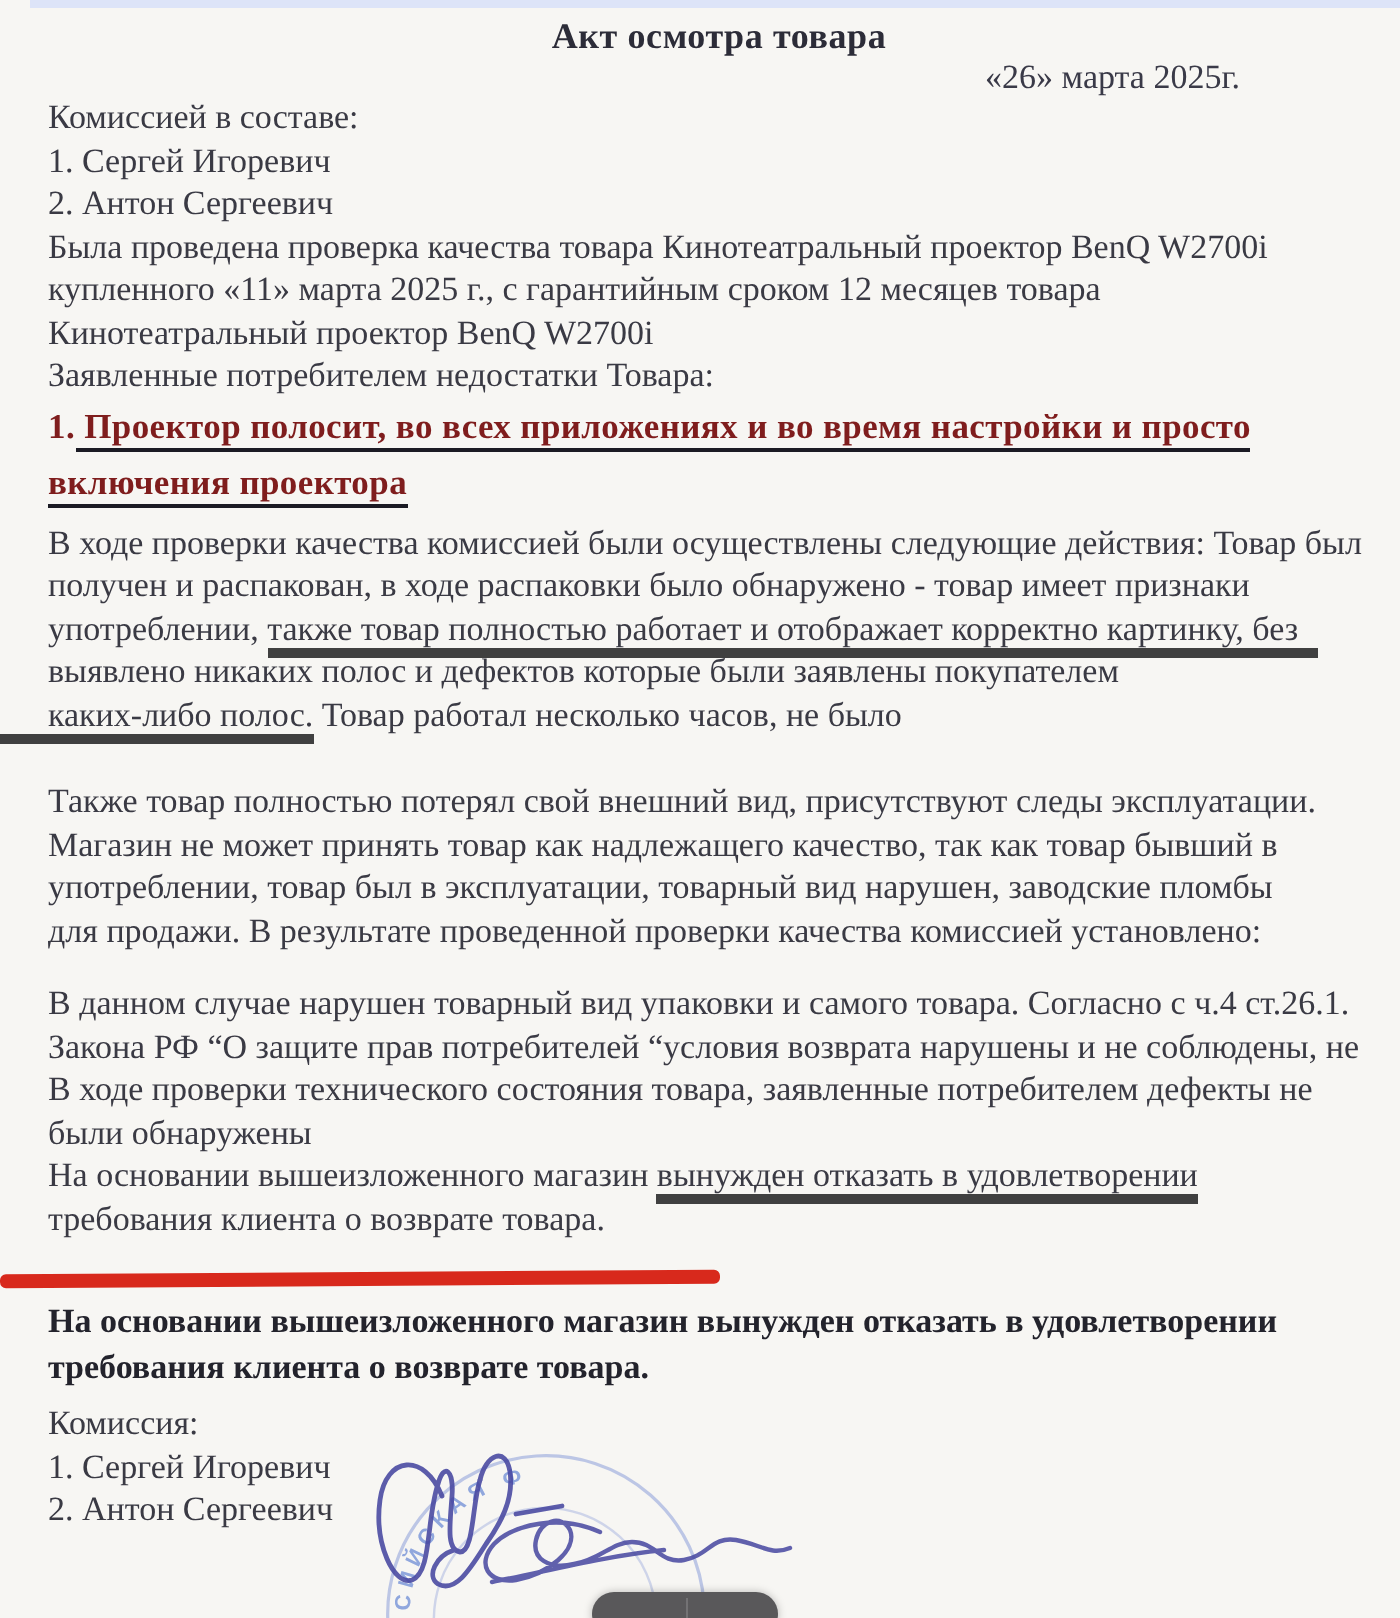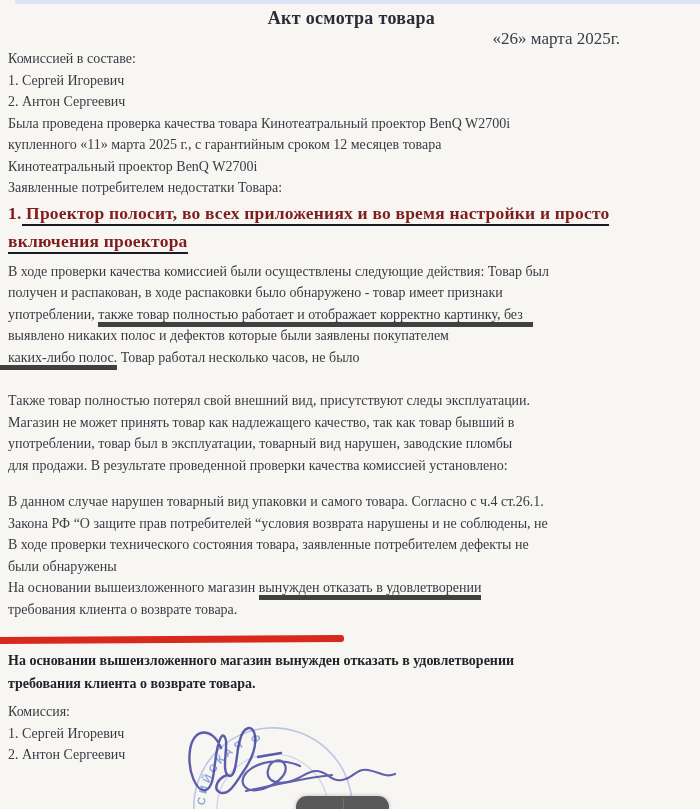--- a/index.html
+++ b/index.html
@@ -2,24 +2,24 @@
 <html lang="ru"><head>
 <meta charset="utf-8">
 <style>
   html,body{margin:0;padding:0;}
   body{background:#e9e9e9;font-family:"Liberation Serif","DejaVu Serif",serif;}
   .page{
     position:relative;width:700px;height:809px;margin:0 auto;
     background:#f7f6f3;overflow:hidden;color:#3a3a44;
   }
   .top-strip{position:absolute;left:15px;top:0;width:685px;height:4px;background:#dde4f8;}
-  .doc{position:absolute;left:0;top:0;width:700px;padding:6px 5px 0 8px;box-sizing:border-box;}
+  .doc{position:absolute;left:0;top:0;width:700px;padding:6px 5px 0 24px;box-sizing:border-box;}
   .title{font-size:18px;font-weight:700;text-align:center;line-height:24px;color:#2c2c38;letter-spacing:.3px;}
   .date-line{font-size:17px;text-align:right;padding-right:75px;line-height:18px;color:#3a3a48;}
-  .line{font-size:14px;line-height:21.5px;white-space:nowrap;}
+  .line{font-size:17px;line-height:21.5px;white-space:nowrap;}
   .blank{width:100%;}
   .claim{font-size:17.5px;font-weight:700;line-height:28px;color:#7f1d1d;letter-spacing:.2px;}
   .claim .bu{border-bottom:2px solid #1b1b24;padding-bottom:1px;}
   .bold-para{font-weight:700;line-height:23px;color:#23232c;}
   .ru{border-bottom:5px solid #404040;font-family:Liberation Serif, serif;}
   .ru.ext-left{margin-left:-24px;padding-left:24px;}
   .ru.ext-right{margin-right:-10px;padding-right:10px;}
   .red-divider{
     width:360px;height:7px;background:#d8291c;border-radius:3px;
     margin:16px 0 6px -24px;transform:rotate(-.35deg);

